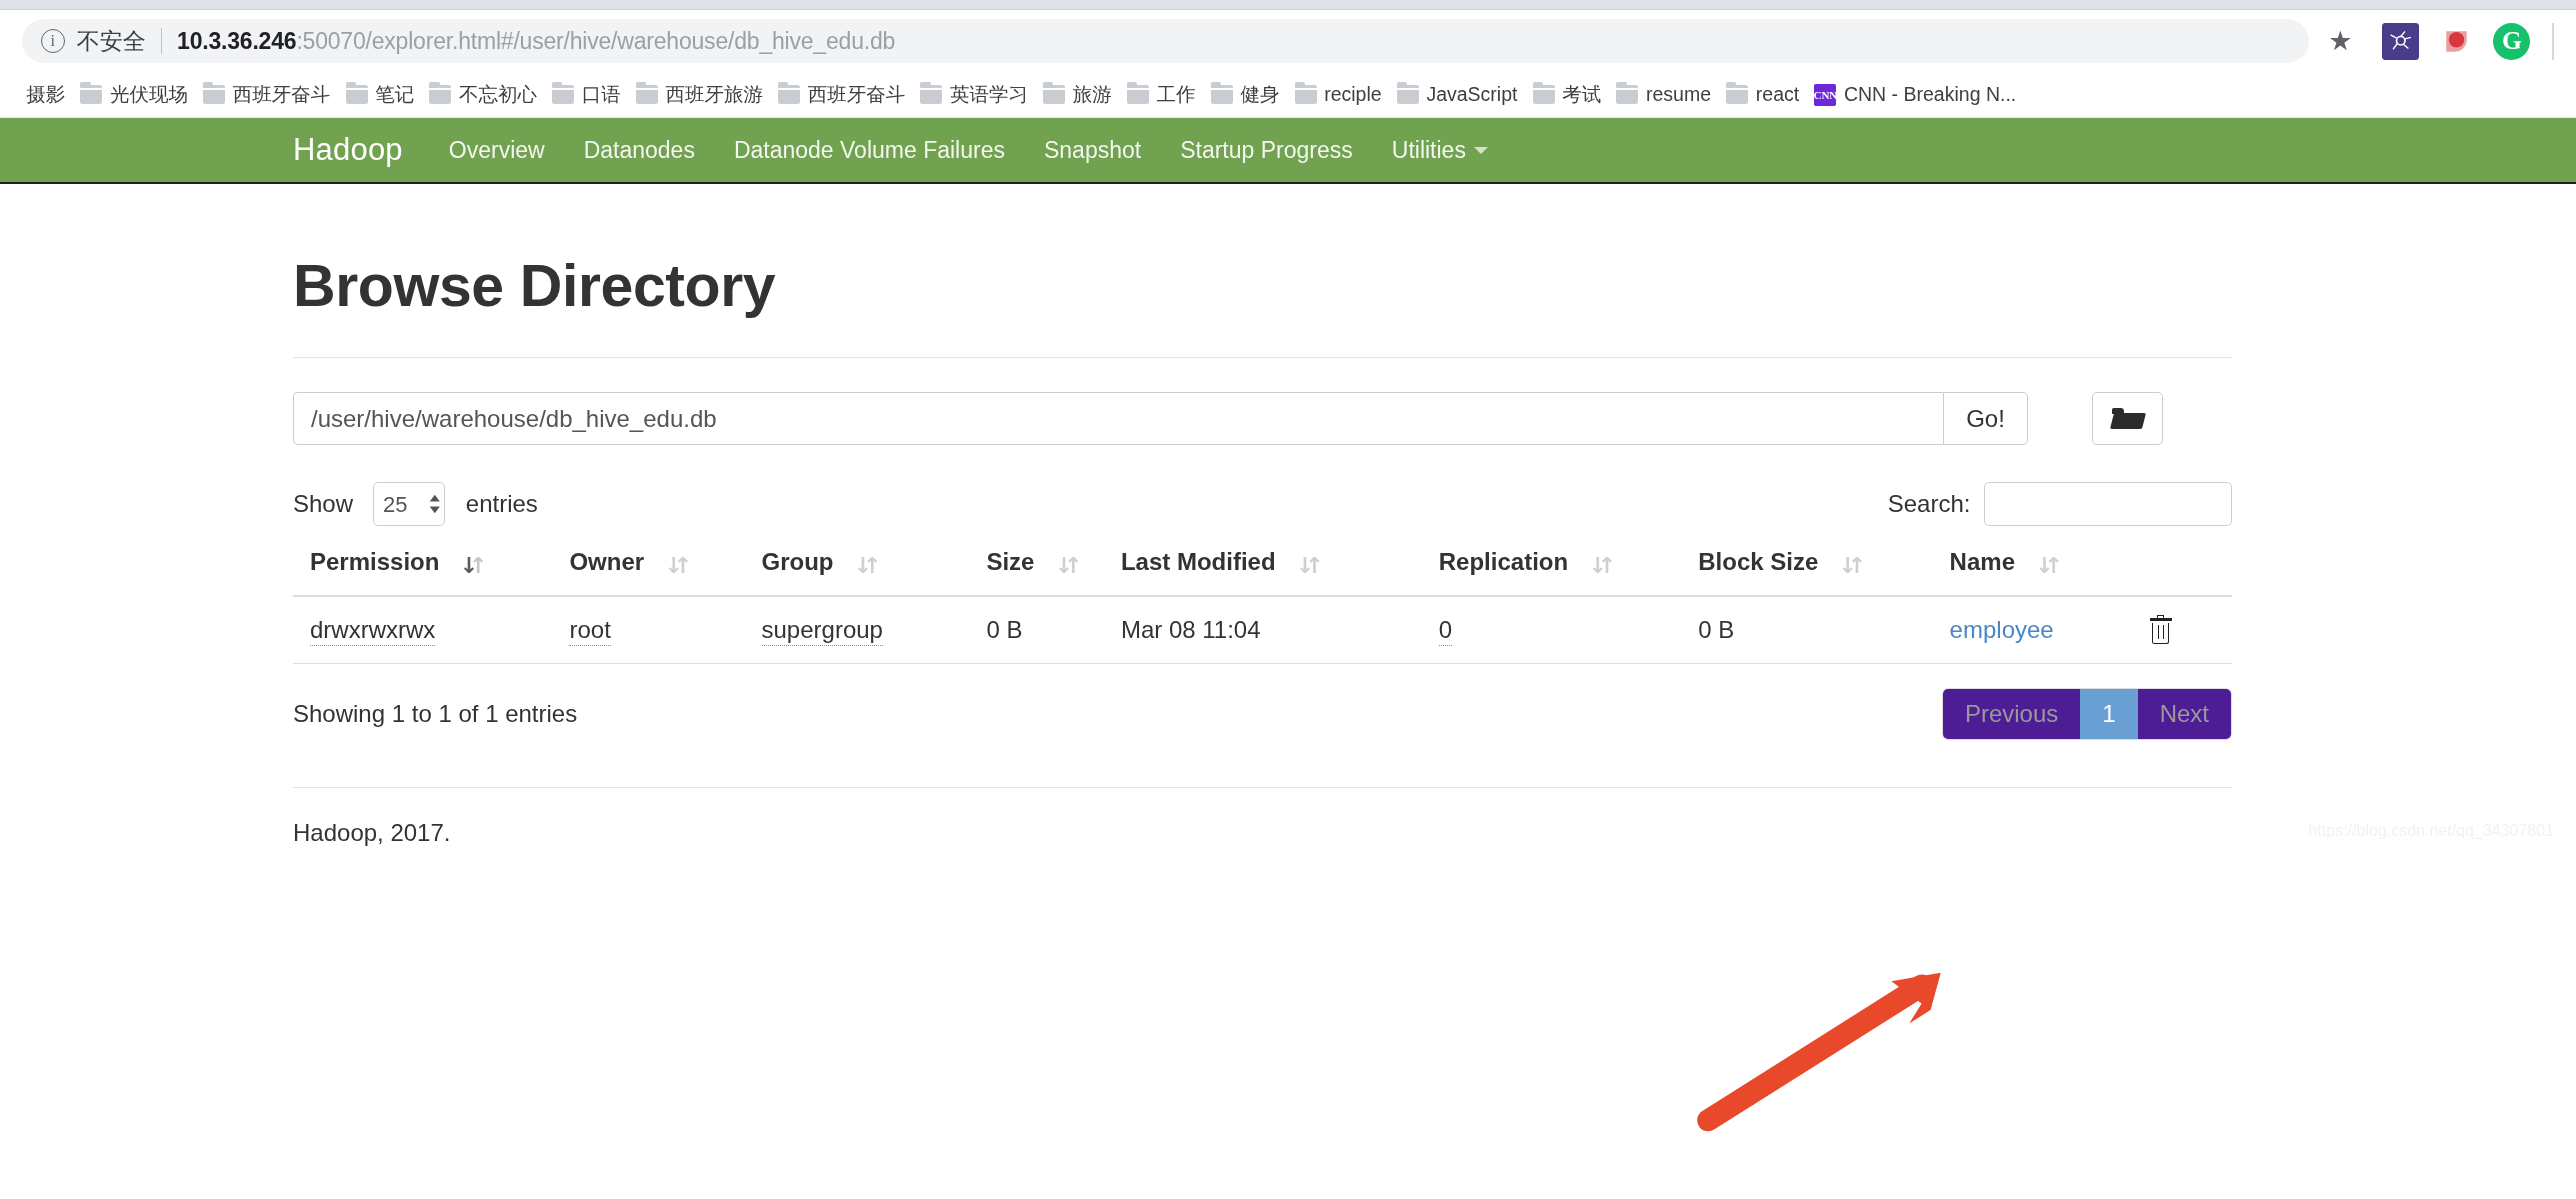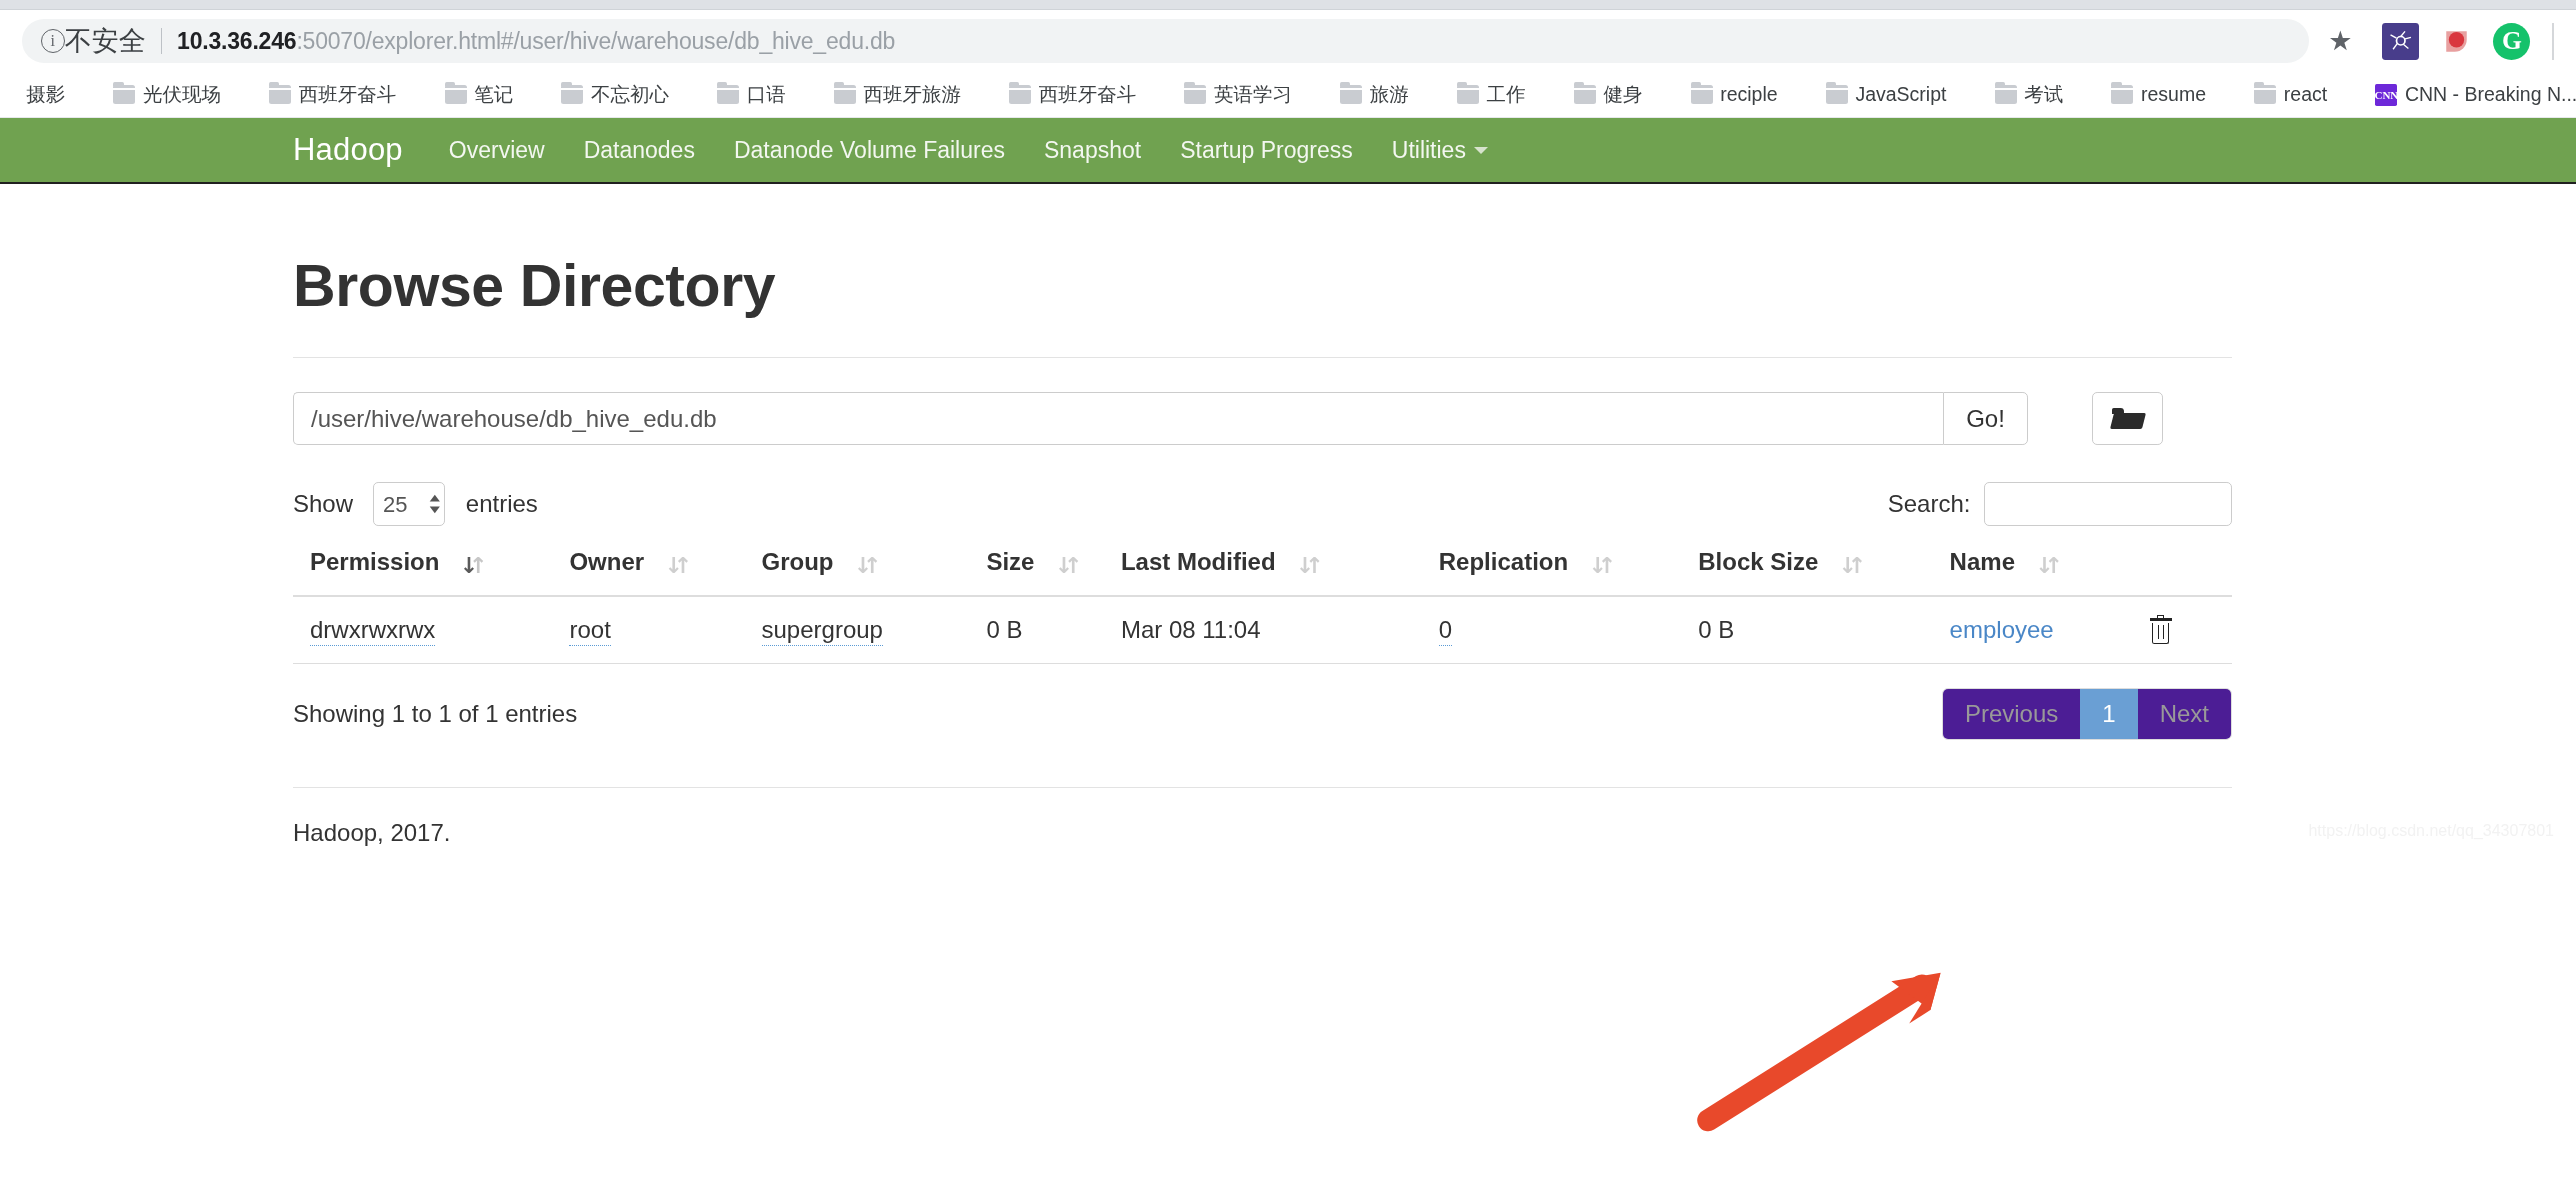--- a/index.html
+++ b/index.html
@@ -43,21 +43,22 @@
     flex: 0 0 24px;
     border: 1.9px solid #5f6368;
     border-radius: 50%;
     display: flex; align-items: center; justify-content: center;
     color: #5f6368;
     font-size: 16px;
     font-family: "Liberation Serif", serif;
     line-height: 1;
   }
   #not-secure-label {
-    font-size: 27px;
+    margin-left: 12px;
+    font-size: 23px;
     color: #3c4043;
     white-space: nowrap;
   }
   #omnibox-divider {
     width: 0.8px; height: 25.5px;
     background: #bdc1c6;
     margin: 0 15.3px;
   }
   #url-text {
     font-size: 23px;
@@ -88,21 +89,20 @@
   
   #bookmarks-bar {
     height: 46px;
     display: flex;
     align-items: center;
     padding: 0 18.7px;
     background: #ffffff;
     border-bottom: 0.8px solid #e6e8eb;
     overflow: hidden;
     white-space: nowrap;
-    gap: 33px;
   }
   .bookmark-item {
     display: flex;
     align-items: center;
     padding: 4.2px 7.6px;
     border-radius: 4.2px;
     flex: 0 0 auto;
   }
   .bookmark-folder-icon {
     width: 22px; height: 18.7px;

